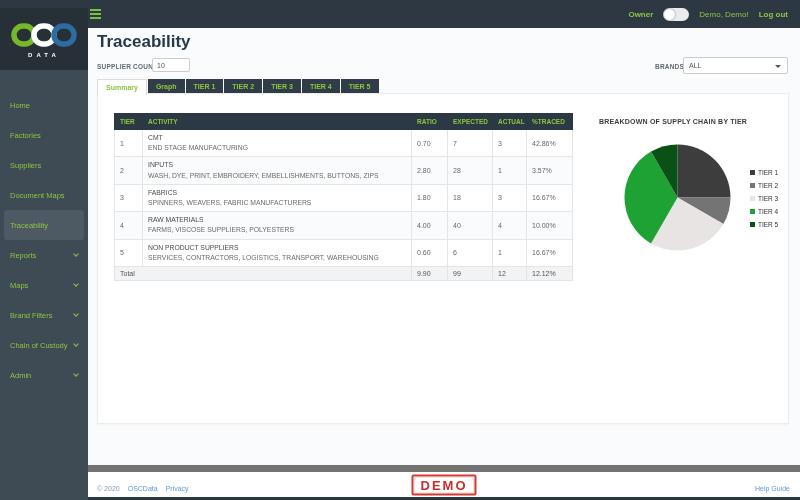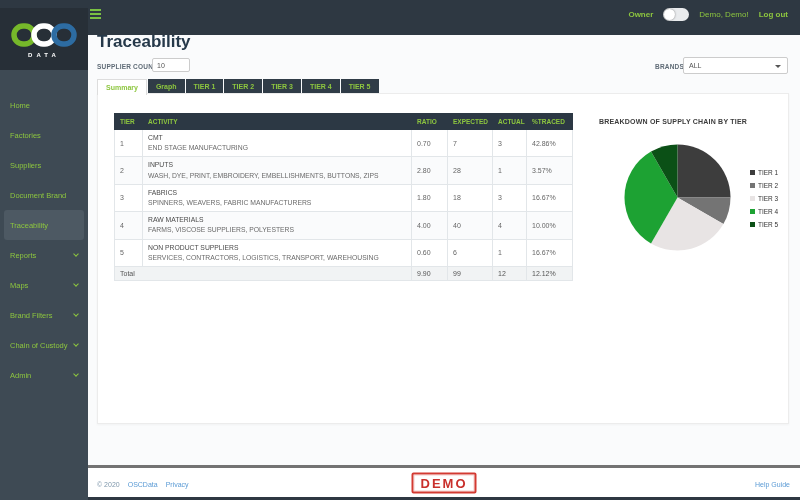--- a/index.html
+++ b/index.html
@@ -1,20 +1,20 @@
 <!DOCTYPE html>
 <html><head>
 <meta charset="utf-8">
 <style>
   * { margin:0; padding:0; box-sizing:border-box; }
   body { font-family:"Liberation Sans", sans-serif; background:#888; }
   .app { position:relative; width:800px; height:500px; background:#fafbfc; overflow:hidden; margin:0 auto; }
 
   
-  .topbar { position:absolute; left:0; top:0; width:800px; height:35px; background:#2e3842; z-index:2; }
+  .topbar { position:absolute; left:0; top:0; width:800px; height:28px; background:#2e3842; z-index:2; }
   .hamburger { position:absolute; left:90px; top:9px; width:12px; height:11px; cursor:pointer; }
   .hamburger span { display:block; width:11px; height:2px; background:#7ac143; margin-bottom:2px; }
   .topbar-right { position:absolute; right:12px; top:0; height:28px; display:flex; align-items:center; gap:10px; }
   .owner-label { font-size:8px; font-weight:bold; color:#8dc63f; }
   .toggle { position:relative; width:26px; height:13px; background:#e9ebed; border-radius:7px; cursor:pointer; }
   .toggle .knob { position:absolute; left:1px; top:1px; width:11px; height:11px; background:#fff; border-radius:50%; box-shadow:0 0 2px rgba(0,0,0,.5); }
   .greeting { font-size:8px; color:#8dc63f; }
   .logout { font-size:8px; font-weight:bold; color:#8dc63f; text-decoration:none; cursor:pointer; }
 
   
@@ -57,21 +57,21 @@
 
   
   .chart-title { position:absolute; left:470px; top:24px; width:210px; text-align:center; font-size:7px; font-weight:bold; color:#3c3c3c; letter-spacing:.2px; }
   .pie-svg { position:absolute; left:522px; top:46px; }
   .legend { position:absolute; left:652px; top:72px; }
   .legend-item { display:flex; align-items:center; height:13px; }
   .legend-swatch { width:5px; height:5px; margin-right:3px; flex:none; }
   .legend-label { font-size:6.5px; color:#333; }
 
   
-  .footer { position:absolute; left:88px; top:465px; width:712px; height:32px; background:#fff; border-top:3px solid #737373; }
+  .footer { position:absolute; left:88px; top:465px; width:712px; height:32px; background:#fff; border-top:7px solid #737373; }
   .footer-left { position:absolute; left:9px; top:0; height:32px; display:flex; align-items:center; gap:8px; }
   .footer-left span, .footer-left a { font-size:7px; color:#5b9bd5; text-decoration:none; }
   .copyright { color:#7f97ab !important; }
   .demo-stamp { position:absolute; left:50%; top:50%; transform:translate(-50%,-50%); border:2px solid #d33a32; border-radius:2px; color:#c9302c; font-size:13px; font-weight:bold; letter-spacing:2px; padding:1px 7px; box-shadow:inset 0 0 0 1px rgba(211,58,50,.25); }
   .help-guide { position:absolute; right:10px; top:0; height:32px; display:flex; align-items:center; font-size:7px; color:#5b9bd5; text-decoration:none; cursor:pointer; }
   .bottom-strip { position:absolute; left:0; top:497px; width:800px; height:3px; background:#2e3842; }
 </style>
 </head>
 <body>
 
@@ -107,21 +107,21 @@
         <div class="nav-item">
           <span class="nav-label">Home</span>
         </div>
         <div class="nav-item">
           <span class="nav-label">Factories</span>
         </div>
         <div class="nav-item">
           <span class="nav-label">Suppliers</span>
         </div>
         <div class="nav-item">
-          <span class="nav-label">Document Brand</span>
+          <span class="nav-label">Document Maps</span>
         </div>
         <div class="nav-item active">
           <span class="nav-label">Traceability</span>
         </div>
         <div class="nav-item">
           <span class="nav-label">Reports</span>
           <span class="chev"></span>
         </div>
         <div class="nav-item">
           <span class="nav-label">Maps</span>

